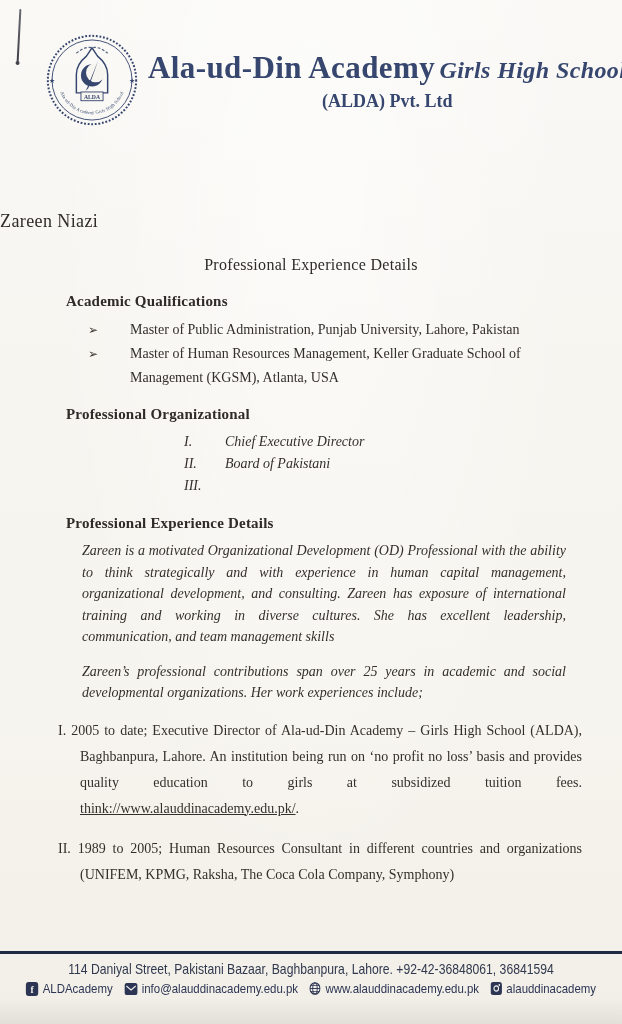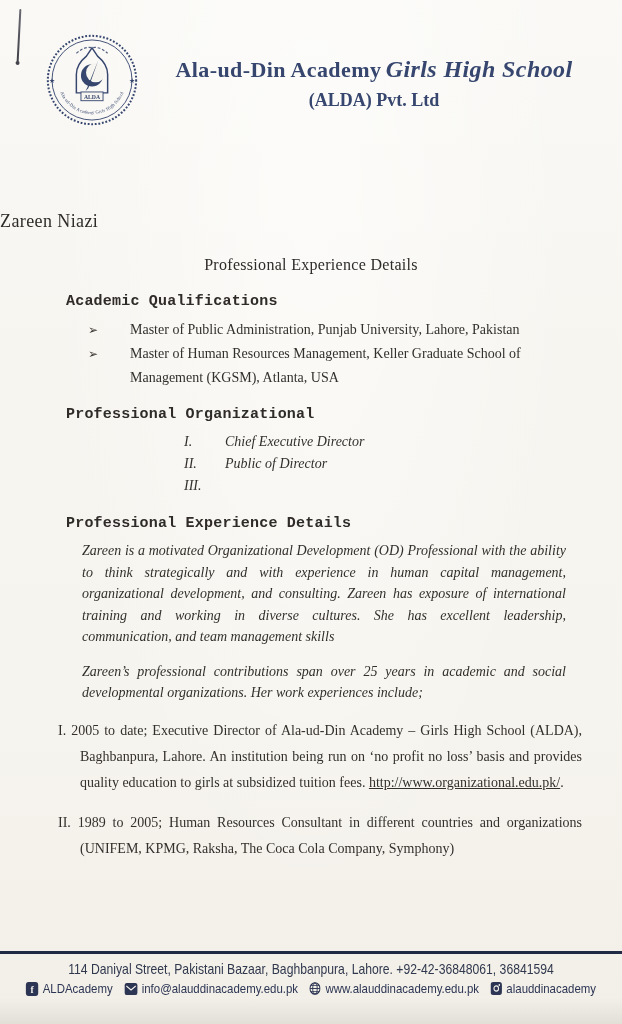--- a/index.html
+++ b/index.html
@@ -20,31 +20,31 @@
   
   .corner-mark{position:absolute;left:18px;top:9px;width:2px;height:53px;
     background:linear-gradient(180deg,#6a6a72,#3f3f47);transform:rotate(3deg);border-radius:2px;}
   .corner-mark::after{content:"";position:absolute;left:-1px;bottom:-3px;width:4px;height:4px;
     background:#44444c;border-radius:50%;}
   
   .header{position:absolute;top:34px;left:46px;right:22px;display:flex;align-items:center;gap:10px;}
   .logo{width:92px;height:92px;flex:0 0 auto;}
   .title-block{flex:1;text-align:center;color:#36466e;margin-top:4px;}
   .title-line{font-weight:bold;letter-spacing:.4px;line-height:32px;white-space:nowrap;}
-  .title-main{font-size:22px;}
+  .title-main{font-size:31px;}
   .title-secondary{font-size:24px;font-style:italic;}
   .title-sub{font-weight:bold;font-size:18px;margin-top:2px;}
   
   .doc-name{position:absolute;top:211px;left:0;right:0;text-align:left;
     font-size:18px;letter-spacing:.4px;color:#2e2b28;}
   .doc-title{position:absolute;top:256px;left:0;right:0;text-align:center;
     font-size:16px;letter-spacing:.3px;color:#2e2b28;}
   
   .main{position:absolute;top:293px;left:66px;right:40px;font-size:14px;}
-  .sec-heading{font-weight:bold;font-size:15px;letter-spacing:.2px;margin:0 0 8px 0;color:#2e2b28;font-family:Liberation Mono, monospace;}
+  .sec-heading{font-weight:bold;font-size:15px;letter-spacing:.2px;margin:0 0 8px 0;color:#2e2b28;}
   .bullets{margin:0 0 16px 0;}
   .bullet-row{display:flex;align-items:flex-start;line-height:24px;padding-left:22px;}
   .bullet-glyph{flex:0 0 24px;font-family:"DejaVu Sans",sans-serif;font-size:12px;color:#3a3631;}
   .bullet-text{flex:1;margin-left:18px;}
   .roman-list{margin:0 0 18px 118px;}
   .roman-row{display:flex;line-height:22px;font-style:italic;}
   .roman-num{flex:0 0 41px;}
   .para{margin:0 16px 13px 16px;text-align:justify;line-height:21.5px;font-style:italic;}
   .para.last{margin-bottom:14px;}
   .entry{margin:0 0 14px -8px;text-align:justify;line-height:26px;
@@ -126,32 +126,32 @@
     </div>
 
     <h3 class="sec-heading">Professional Organizational</h3>
     <div class="roman-list">
       <div class="roman-row">
         <span class="roman-num">I.</span>
         <span>Chief Executive Director</span>
       </div>
       <div class="roman-row">
         <span class="roman-num">II.</span>
-        <span>Public of Director</span>
+        <span>Board of Pakistani</span>
       </div>
       <div class="roman-row">
         <span class="roman-num">III.</span>
       </div>
     </div>
 
     <h3 class="sec-heading">Professional Experience Details</h3>
     <p class="para">Zareen is a motivated Organizational Development (OD) Professional with the ability to think strategically and with experience in human capital management, organizational development, and consulting.  Zareen has exposure of international training and working in diverse cultures.  She has excellent leadership, communication, and team management skills</p>
     <p class="para last">Zareen’s professional contributions span over 25 years in academic and social developmental organizations.  Her work experiences include;</p>
 
-    <p class="entry"><span>I.</span> <span>2005 to date; Executive Director of Ala-ud-Din Academy – Girls High School (ALDA), Baghbanpura, Lahore.  An institution being run on ‘no profit no loss’ basis and provides quality education to girls at subsidized tuition fees.</span> <a class="doclink">http://www.organizational.edu.pk/</a><span>.</span></p>
+    <p class="entry"><span>I.</span> <span>2005 to date; Executive Director of Ala-ud-Din Academy – Girls High School (ALDA), Baghbanpura, Lahore.  An institution being run on ‘no profit no loss’ basis and provides quality education to girls at subsidized tuition fees.</span> <a class="doclink">think://www.alauddinacademy.edu.pk/</a><span>.</span></p>
 
     <p class="entry"><span>II.</span> <span>1989 to 2005; Human Resources Consultant in different countries and organizations (UNIFEM, KPMG, Raksha, The Coca Cola Company, Symphony)</span></p>
 
   </main>
 
   <footer class="footer">
     <div class="footer-rule"></div>
     <div class="footer-address">114 Daniyal Street, Pakistani Bazaar, Baghbanpura, Lahore. +92-42-36848061, 36841594</div>
     <div class="footer-links">
       <span class="flink">

